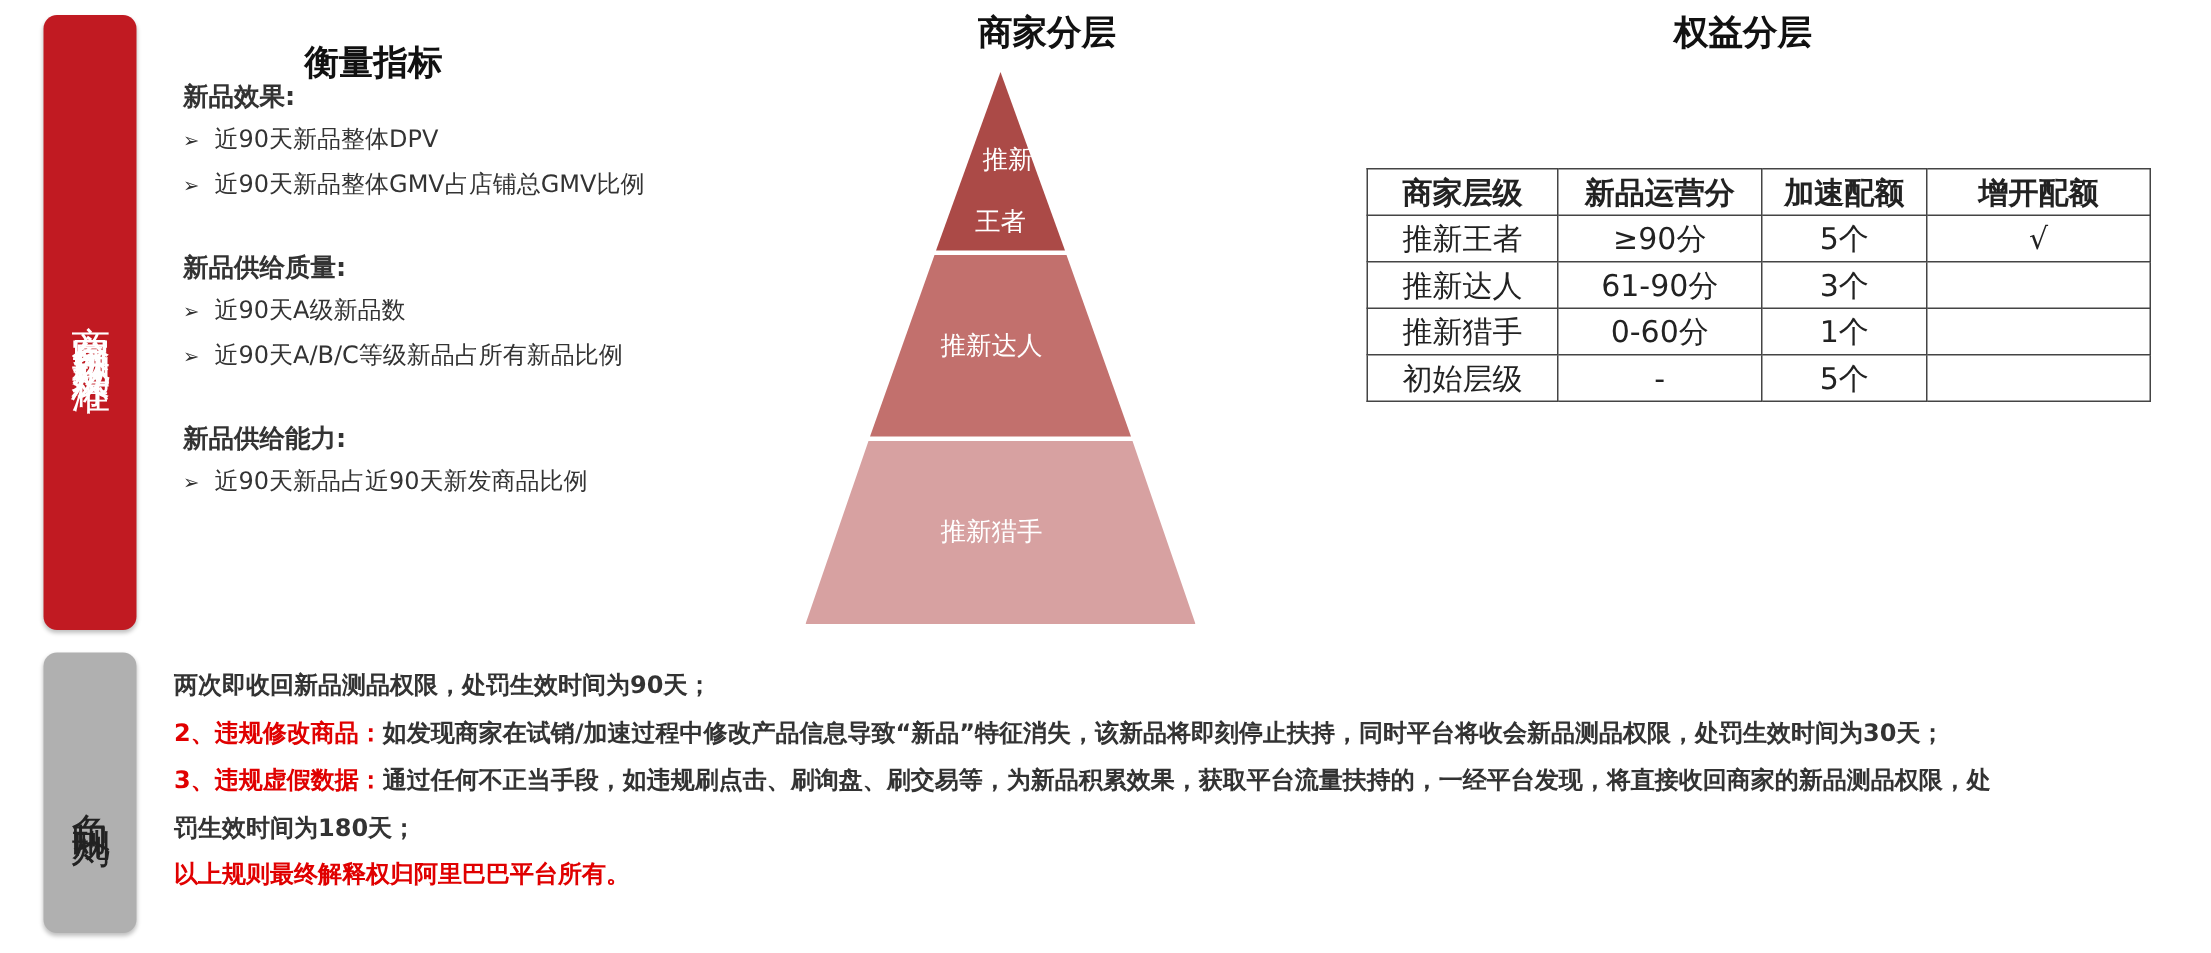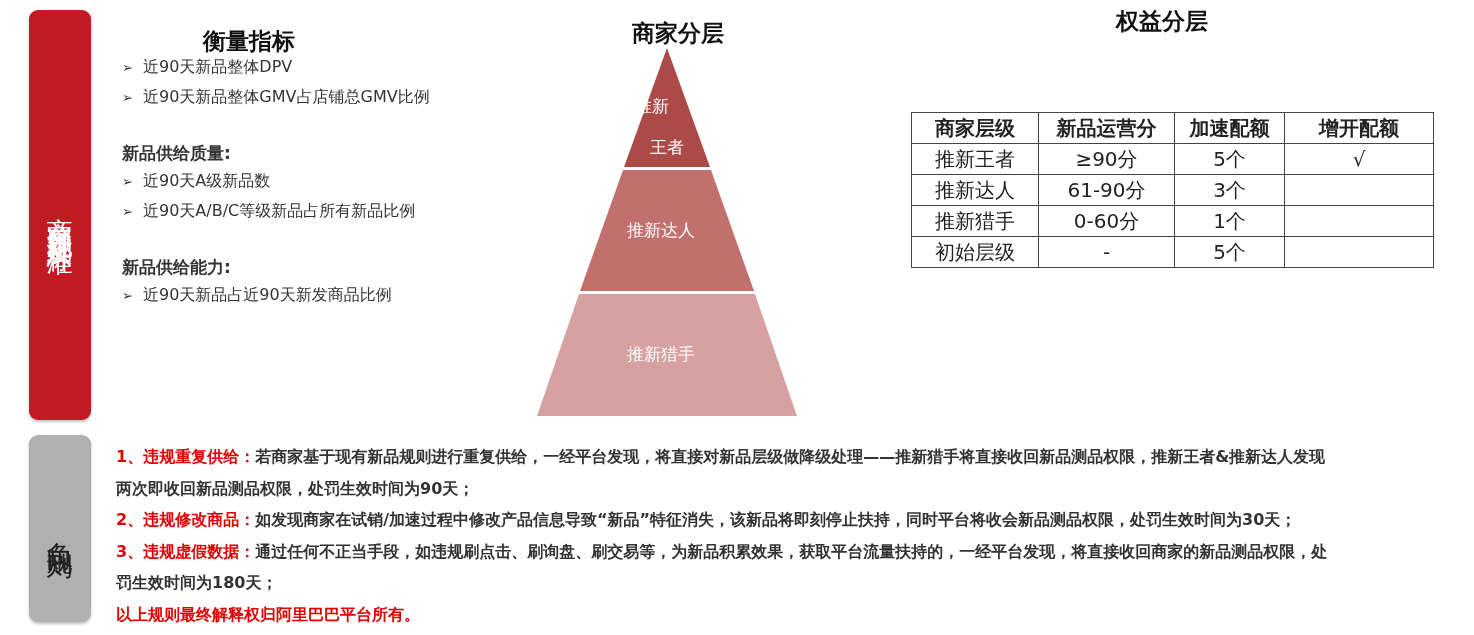--- a/index.html
+++ b/index.html
@@ -30,46 +30,47 @@
 <body>
 
 <div class="side-block red">
   <span class="side-label">商家分层规则及标准</span>
 </div>
 <div class="side-block gray">
   <span class="side-label">负向规则</span>
 </div>
 
 <div class="col-title" style="left:203px;margin-top:20px;">衡量指标</div>
-<div class="col-title" style="left:632px;margin-top:12px;">商家分层</div>
+<div class="col-title" style="left:652px;">商家分层</div>
 <div class="col-title" style="left:1116px;">权益分层</div>
 
 <div class="metrics">
   <div class="group">
+    <div class="group-title">新品效果:</div>
     <div class="metric"><span class="bullet">➢</span><span>近90天新品整体DPV</span></div>
     <div class="metric"><span class="bullet">➢</span><span>近90天新品整体GMV占店铺总GMV比例</span></div>
   </div>
   <div class="group">
     <div class="group-title">新品供给质量:</div>
     <div class="metric"><span class="bullet">➢</span><span>近90天A级新品数</span></div>
     <div class="metric"><span class="bullet">➢</span><span>近90天A/B/C等级新品占所有新品比例</span></div>
   </div>
   <div class="group">
     <div class="group-title">新品供给能力:</div>
     <div class="metric"><span class="bullet">➢</span><span>近90天新品占近90天新发商品比例</span></div>
   </div>
 </div>
 
 <div class="pyramid">
   <svg width="260" height="368" viewBox="0 0 260 368">
     <polygon points="130,0 173,119 87,119" fill="#ab4a47"></polygon>
     <polygon points="86,122 174,122 217,243 43,243" fill="#c2706d"></polygon>
     <polygon points="42,246 218,246 260,368 0,368" fill="#d7a1a1"></polygon>
   </svg>
-  <div class="pyr-label" style="left:98px;top:47px;">推新</div>
+  <div class="pyr-label" style="left:118px;top:47px;">推新</div>
   <div class="pyr-label" style="left:113px;top:88px;">王者</div>
   <div class="pyr-label" style="left:90px;top:171px;">推新达人</div>
   <div class="pyr-label" style="left:90px;top:295px;">推新猎手</div>
 </div>
 
 <table class="benefits">
   <colgroup>
       <col style="width:127px">
       <col style="width:136px">
       <col style="width:110px">
@@ -105,19 +106,18 @@
     <tr>
       <td>初始层级</td>
       <td>-</td>
       <td>5个</td>
       <td></td>
     </tr>
   </tbody>
 </table>
 
 <div class="rules">
-  <div class="rule-line"><span class="rule-key">1、违规重复供给：</span><span>若商家基于现有新品规则进行重复供给，一经平台发现，将直接对新品层级做降级处理——推新猎手将直接收回新品测品权限，推新王者&amp;推新达人发现</span></div>
   <div class="rule-line">两次即收回新品测品权限，处罚生效时间为90天；</div>
   <div class="rule-line"><span class="rule-key">2、违规修改商品：</span><span>如发现商家在试销/加速过程中修改产品信息导致“新品”特征消失，该新品将即刻停止扶持，同时平台将收会新品测品权限，处罚生效时间为30天；</span></div>
   <div class="rule-line"><span class="rule-key">3、违规虚假数据：</span><span>通过任何不正当手段，如违规刷点击、刷询盘、刷交易等，为新品积累效果，获取平台流量扶持的，一经平台发现，将直接收回商家的新品测品权限，处</span></div>
   <div class="rule-line">罚生效时间为180天；</div>
   <div class="rule-line rule-footer">以上规则最终解释权归阿里巴巴平台所有。</div>
 </div>
 
 </body></html>

